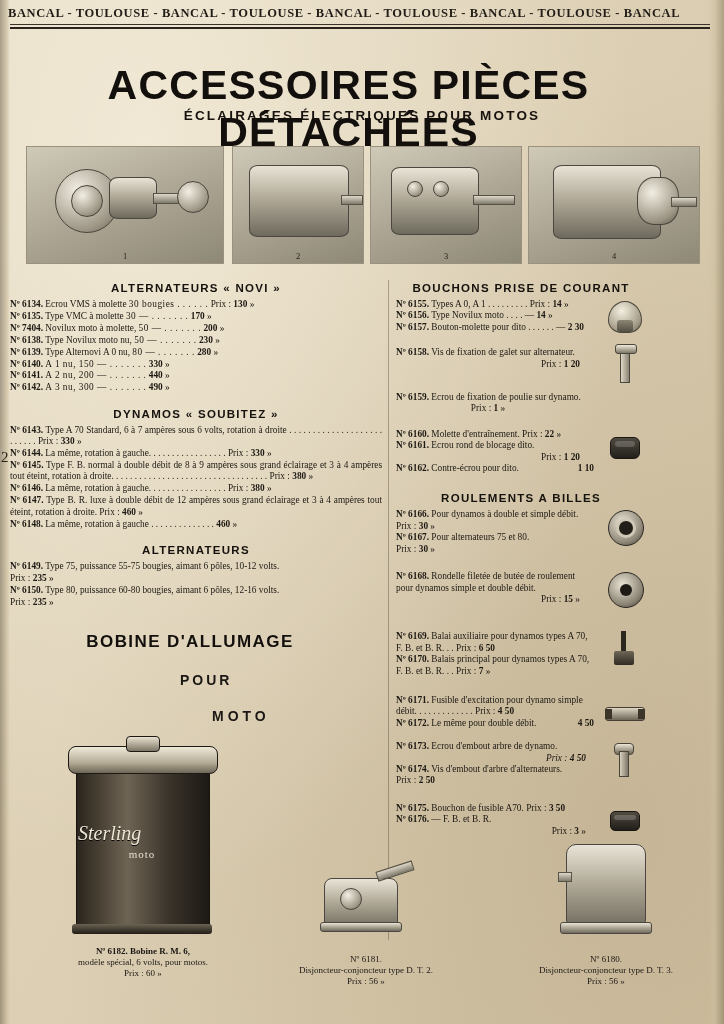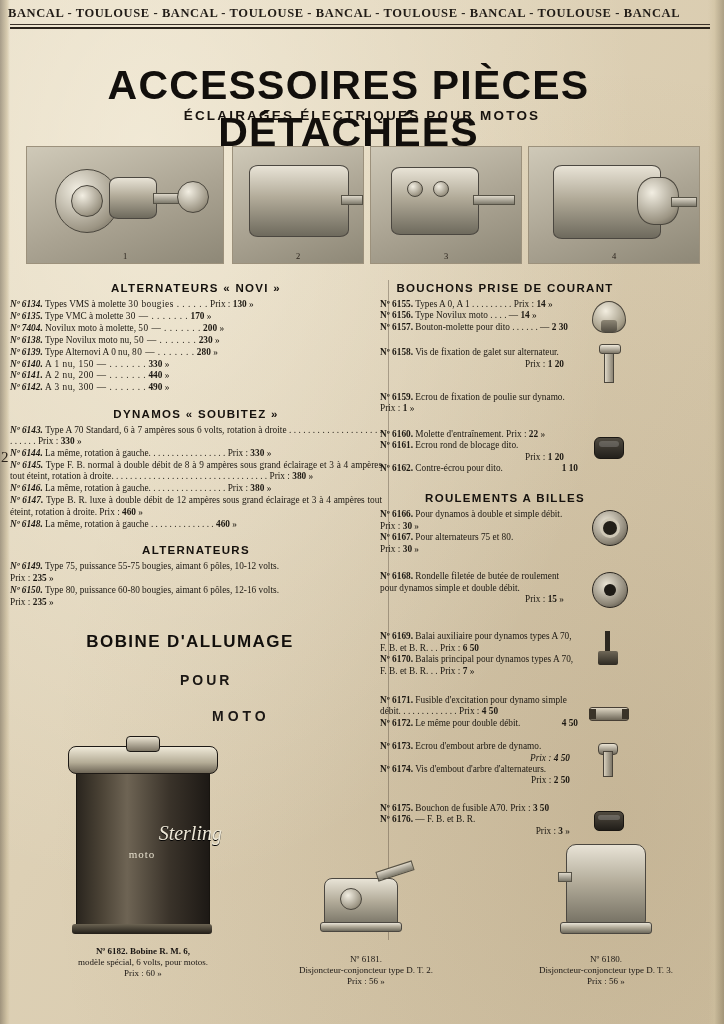--- a/index.html
+++ b/index.html
@@ -52,34 +52,34 @@
   .p2{left:206px;width:130px;}
   .p3{left:344px;width:150px;}
   .p4{left:502px;width:170px;}
   .cyl{position:absolute;border-radius:9px/7px;background:linear-gradient(180deg,#e8e3d6,#b2ab99 45%,#6e6a5d);border:1px solid #4b4740;}
   .disc{position:absolute;border-radius:50%;background:radial-gradient(circle at 35% 32%,#f2eee2,#9c9584 70%,#5d584c);border:1px solid #4a463d;}
   .shaft{position:absolute;background:linear-gradient(180deg,#ded8ca,#7e7a6c);border:1px solid #565246;}
 
   
   .col{position:absolute;font-family:"Liberation Serif",serif;}
   .colL{left:10px;top:282px;width:372px;}
-  .colR{left:380px;top:282px;width:250px;}
+  .colR{left:396px;top:282px;width:250px;}
   .sep{position:absolute;left:388px;top:280px;width:1px;height:660px;background:rgba(60,50,38,.35);}
 
   .sec{
     text-align:center;font-weight:bold;font-size:11.5px;letter-spacing:1.3px;
     font-family:"Liberation Sans", sans-serif;color:#15110d;margin:0 0 5px 0;
   }
   .sec.sp{margin-top:14px;}
   ul.items{list-style:none;margin:0;padding:0;}
   ul.items li{
     font-size:9.3px;line-height:11.4px;color:#1c1812;margin-bottom:.5px;
     text-align:justify;
   }
-  .ref{font-weight:bold;font-style:italic;}
+  .ref{font-weight:bold;}
   .lead{font-weight:bold;}
   .dots{letter-spacing:.5px;}
   .prix{font-weight:bold;}
   .price-right{float:right;font-weight:bold;}
   .priceline{text-align:right;font-size:9.3px;line-height:11.4px;}
 
   
   .rrow{position:relative;min-height:22px;padding-right:52px;margin-bottom:3px;}
   .rrow p{margin:0;font-size:9.3px;line-height:11.4px;color:#1c1812;}
   .ico{position:absolute;right:0;top:0;width:44px;height:40px;}
@@ -114,21 +114,21 @@
   .bobine-pour{position:absolute;left:180px;top:672px;font-family:"Liberation Sans",sans-serif;font-weight:bold;font-size:14px;letter-spacing:3px;}
   .bobine-moto{position:absolute;left:212px;top:708px;font-family:"Liberation Sans",sans-serif;font-weight:bold;font-size:14px;letter-spacing:4px;}
 
   .coil{position:absolute;left:62px;top:736px;width:160px;height:198px;}
   .coil .body{position:absolute;left:14px;top:24px;width:132px;height:170px;border-radius:10px 10px 6px 6px;
      background:linear-gradient(90deg,#2a251e 0%,#4a4235 18%,#6e6454 38%,#3a332a 70%,#1d1915 100%);border:1px solid #17140f;}
   .coil .top{position:absolute;left:6px;top:10px;width:148px;height:26px;border-radius:8px;
      background:linear-gradient(180deg,#efe9d8,#b4ac96 60%,#6e6657);border:1px solid #1d1915;}
   .coil .capnut{position:absolute;left:64px;top:0px;width:32px;height:14px;border-radius:4px;
      background:linear-gradient(180deg,#e9e2d0,#7d7565);border:1px solid #1d1915;}
-  .coil .brand{position:absolute;left:0;top:86px;width:160px;text-align:right;color:#efe9d8;
+  .coil .brand{position:absolute;left:16px;top:86px;width:160px;text-align:left;color:#efe9d8;
      font-family:"Liberation Serif",serif;font-style:italic;font-size:20px;text-shadow:0 1px 0 #000;}
   .coil .sub{position:absolute;left:0;top:112px;width:160px;text-align:center;color:#e6dfcd;font-size:11px;letter-spacing:1px;}
   .coil .foot{position:absolute;left:10px;bottom:0;width:140px;height:10px;border-radius:3px;background:linear-gradient(180deg,#6b6352,#211d17);}
 
   .bcap{position:absolute;left:20px;top:946px;width:246px;text-align:center;font-size:9px;line-height:11px;}
   .bcap b{font-weight:bold;}
 
   
   .dev{position:absolute;}
   .dev1{left:318px;top:860px;width:96px;height:72px;}
@@ -184,21 +184,21 @@
       <div class="cap" style="left:0;bottom:2px;width:170px;">4</div>
     </div>
   </div>
 
   <div class="sep"></div>
 
   <div class="col colL">
 
     <div class="sec">ALTERNATEURS « NOVI »</div>
     <ul class="items">
-      <li><span class="ref">Nº 6134.</span> <span>Types VMS à molette</span> <span class="dots">30 bougies . . . . . .</span> <span>Prix :</span> <span class="prix">130</span> <span>»</span></li>
+      <li><span class="ref">Nº 6134.</span> <span>Ecrou VMS à molette</span> <span class="dots">30 bougies . . . . . .</span> <span>Prix :</span> <span class="prix">130</span> <span>»</span></li>
       <li><span class="ref">Nº 6135.</span> <span>Type VMC à molette</span> <span class="dots">30      —      . . . . . . .</span> <span class="prix">170</span> <span>»</span></li>
       <li><span class="ref">Nº 7404.</span> <span>Novilux moto à molette,</span> <span class="dots">50      —      . . . . . . .</span> <span class="prix">200</span> <span>»</span></li>
       <li><span class="ref">Nº 6138.</span> <span>Type Novilux moto nu,</span> <span class="dots">50      —      . . . . . . .</span> <span class="prix">230</span> <span>»</span></li>
       <li><span class="ref">Nº 6139.</span> <span>Type Alternovi A 0 nu,</span> <span class="dots">80      —      . . . . . . .</span> <span class="prix">280</span> <span>»</span></li>
       <li><span class="ref">Nº 6140.</span> <span class="dots">A 1 nu, 150      —      . . . . . . .</span> <span class="prix">330</span> <span>»</span></li>
       <li><span class="ref">Nº 6141.</span> <span class="dots">A 2 nu, 200      —      . . . . . . .</span> <span class="prix">440</span> <span>»</span></li>
       <li><span class="ref">Nº 6142.</span> <span class="dots">A 3 nu, 300      —      . . . . . . .</span> <span class="prix">490</span> <span>»</span></li>
     </ul>
 
     <div class="sec sp">DYNAMOS « SOUBITEZ »</div>
@@ -236,21 +236,21 @@
     <div class="rrow" style="margin-top:14px;">
       <div class="ico">
           <span class="icn-screw"></span>
         </div>
       <p><span class="lead">Nº 6158.</span> <span>Vis de fixation de galet sur alternateur.</span></p>
       <p style="text-align:right;padding-right:14px;"><span>Prix :</span> <span class="prix">1 20</span></p>
     </div>
 
     <div class="rrow" style="margin-top:22px;">
       <p><span class="lead">Nº 6159.</span> <span>Ecrou de fixation de poulie sur dynamo.</span></p>
-      <p style="text-align:left;padding-right:14px;"><span>Prix :</span> <span class="prix">1</span> <span>»</span></p>
+      <p style="text-align:center;padding-right:14px;"><span>Prix :</span> <span class="prix">1</span> <span>»</span></p>
     </div>
 
     <div class="rrow" style="margin-top:14px;">
       <div class="ico">
           <span class="icn-nut"></span>
         </div>
       <p><span class="lead">Nº 6160.</span> <span>Molette d'entraînement.</span> <span>Prix :</span> <span class="prix">22</span> <span>»</span></p>
       <p><span class="lead">Nº 6161.</span> <span>Ecrou rond de blocage dito.</span></p>
       <p style="text-align:right;padding-right:14px;"><span>Prix :</span> <span class="prix">1 20</span></p>
       <p><span class="lead">Nº 6162.</span> <span>Contre-écrou pour dito.</span> <span class="price-right">1 10</span></p>
@@ -297,21 +297,21 @@
     <div class="rrow" style="margin-top:12px;">
       <div class="ico">
           <span class="icn-enut">
             <b></b>
             <i></i>
           </span>
         </div>
       <p><span class="lead">Nº 6173.</span> <span>Ecrou d'embout arbre de dynamo.</span></p>
       <p style="text-align:right;padding-right:8px;font-style:italic;"><span>Prix :</span> <span class="prix">4 50</span></p>
       <p><span class="lead">Nº 6174.</span> <span>Vis d'embout d'arbre d'alternateurs.</span></p>
-      <p style="text-align:right;padding-right:8px;"><span>Prix :</span> <span class="prix">2 50</span></p>
+      <p style="padding-right:8px;"><span>Prix :</span> <span class="prix">2 50</span></p>
     </div>
 
     <div class="rrow" style="margin-top:16px;">
       <div class="ico">
           <span class="icn-cap"></span>
         </div>
       <p><span class="lead">Nº 6175.</span> <span>Bouchon de fusible A70.</span> <span>Prix :</span> <span class="prix">3 50</span></p>
       <p><span class="lead">Nº 6176.</span> <span>—                F. B. et B. R.</span></p>
       <p style="text-align:right;padding-right:8px;"><span>Prix :</span> <span class="prix">3</span> <span>»</span></p>
     </div>

